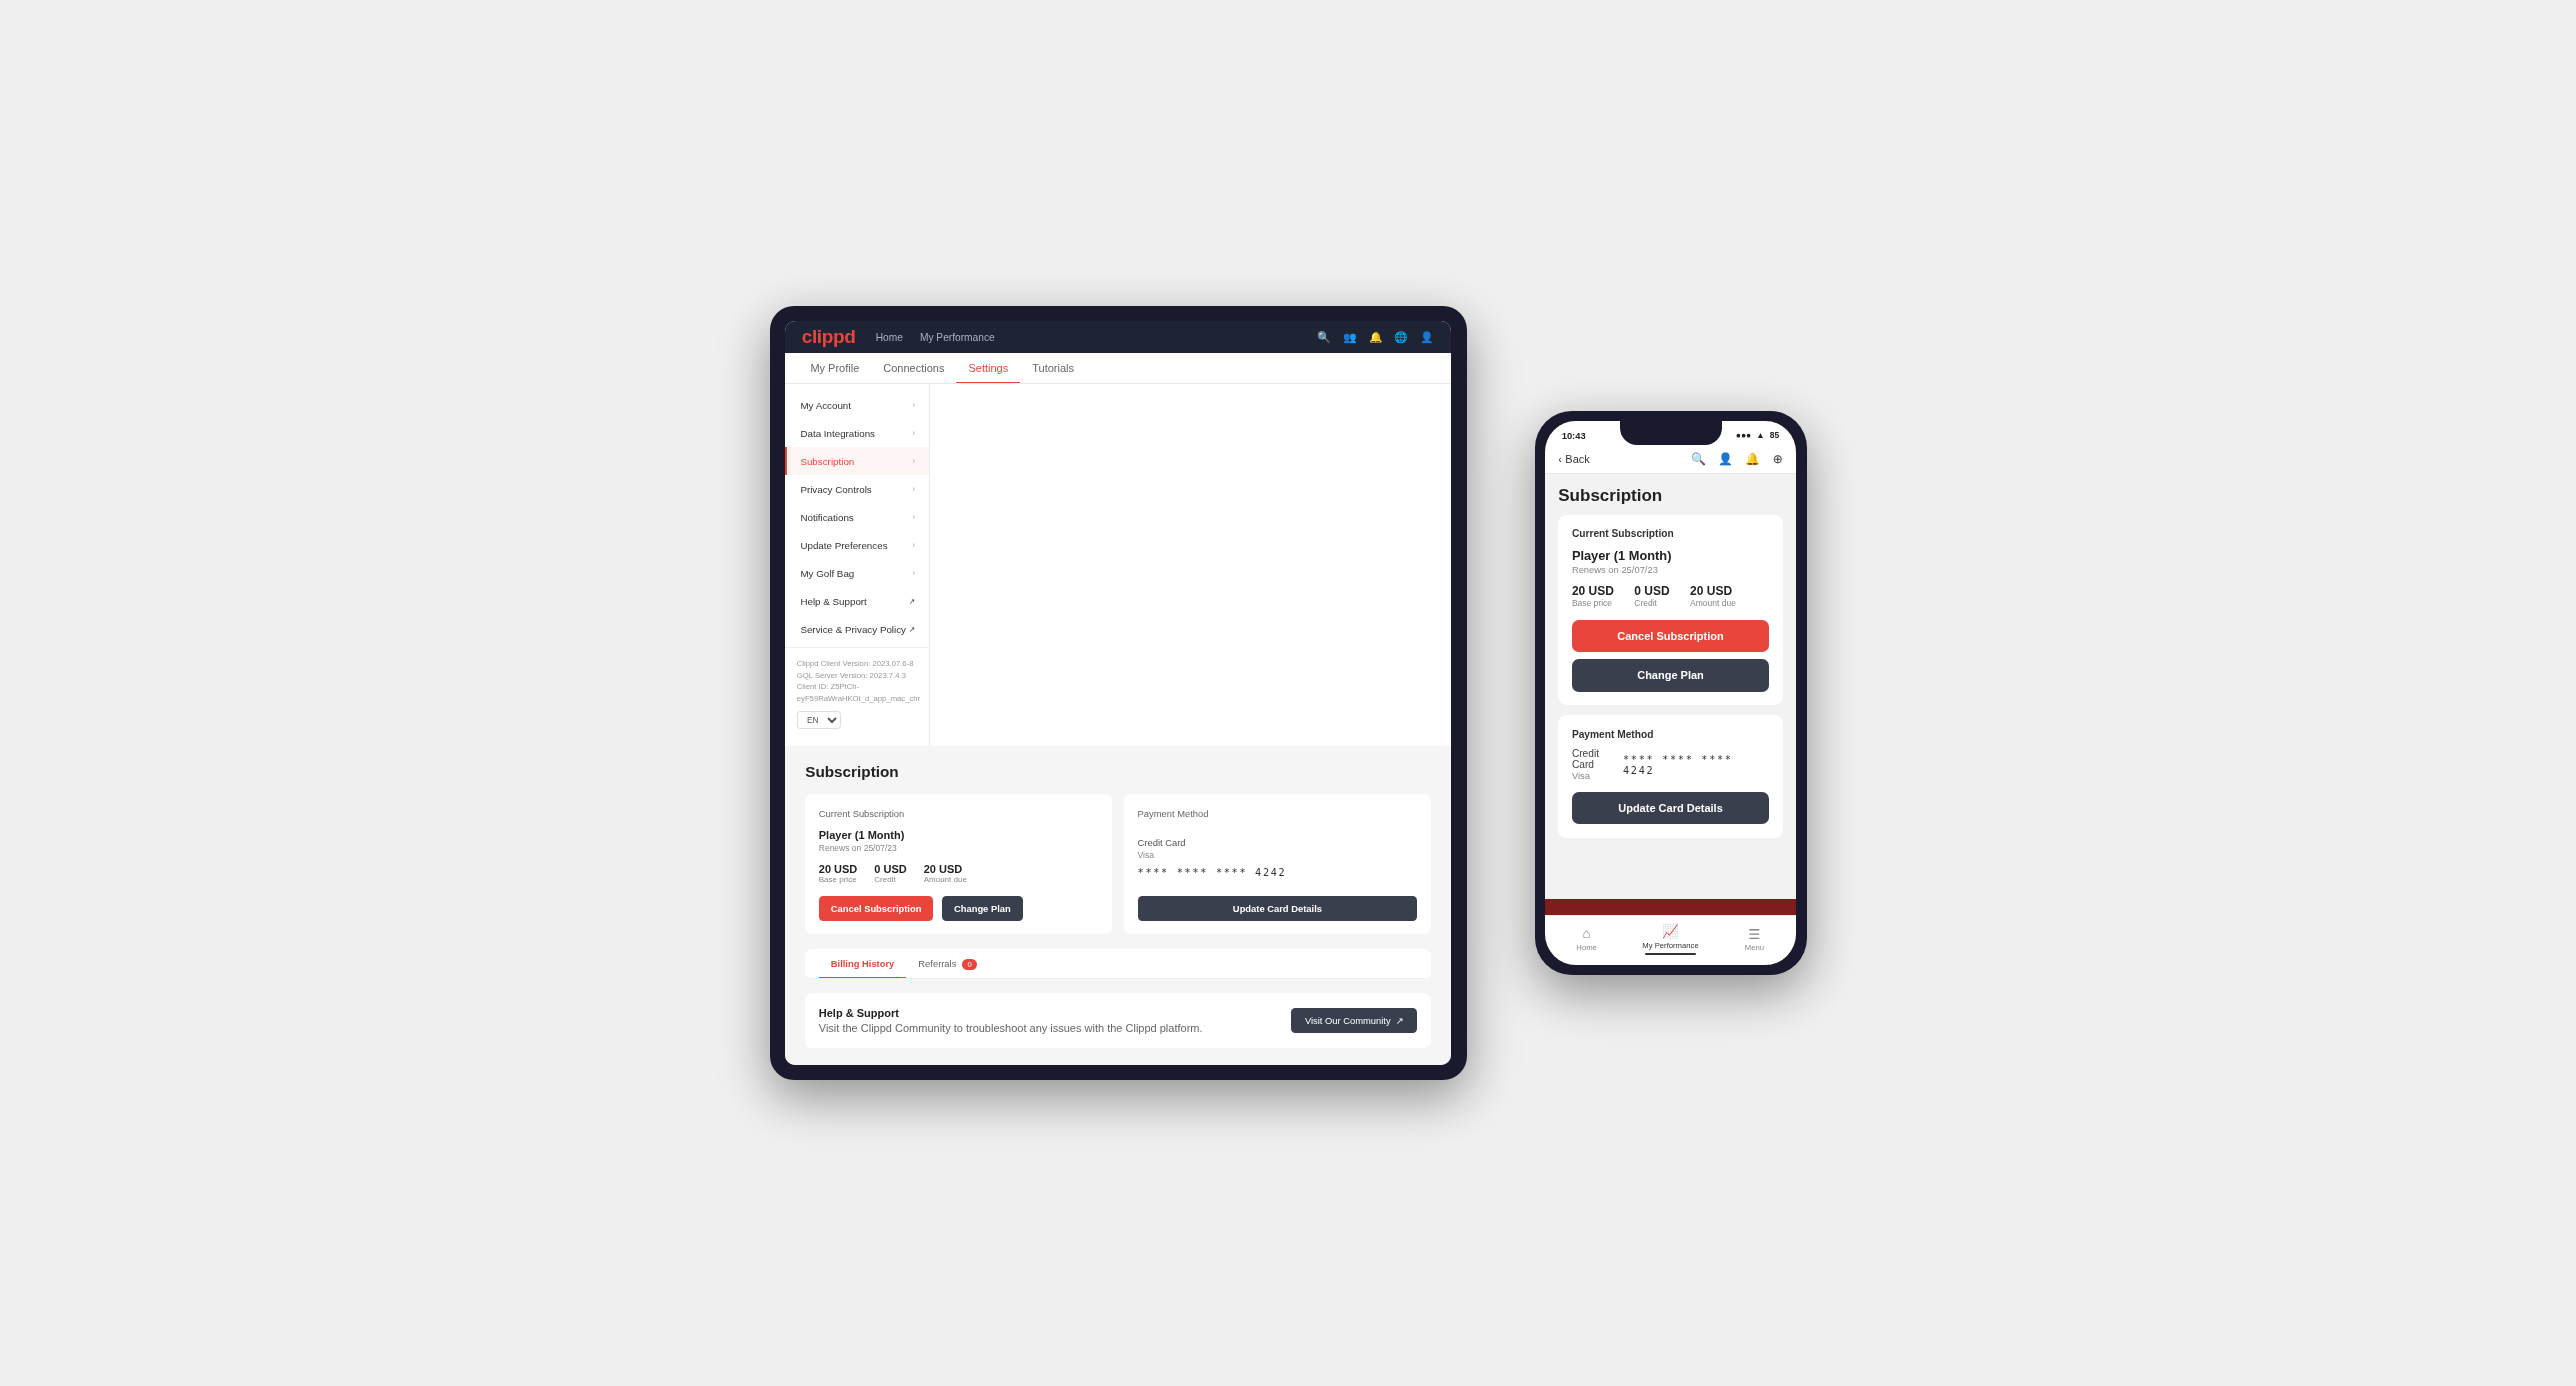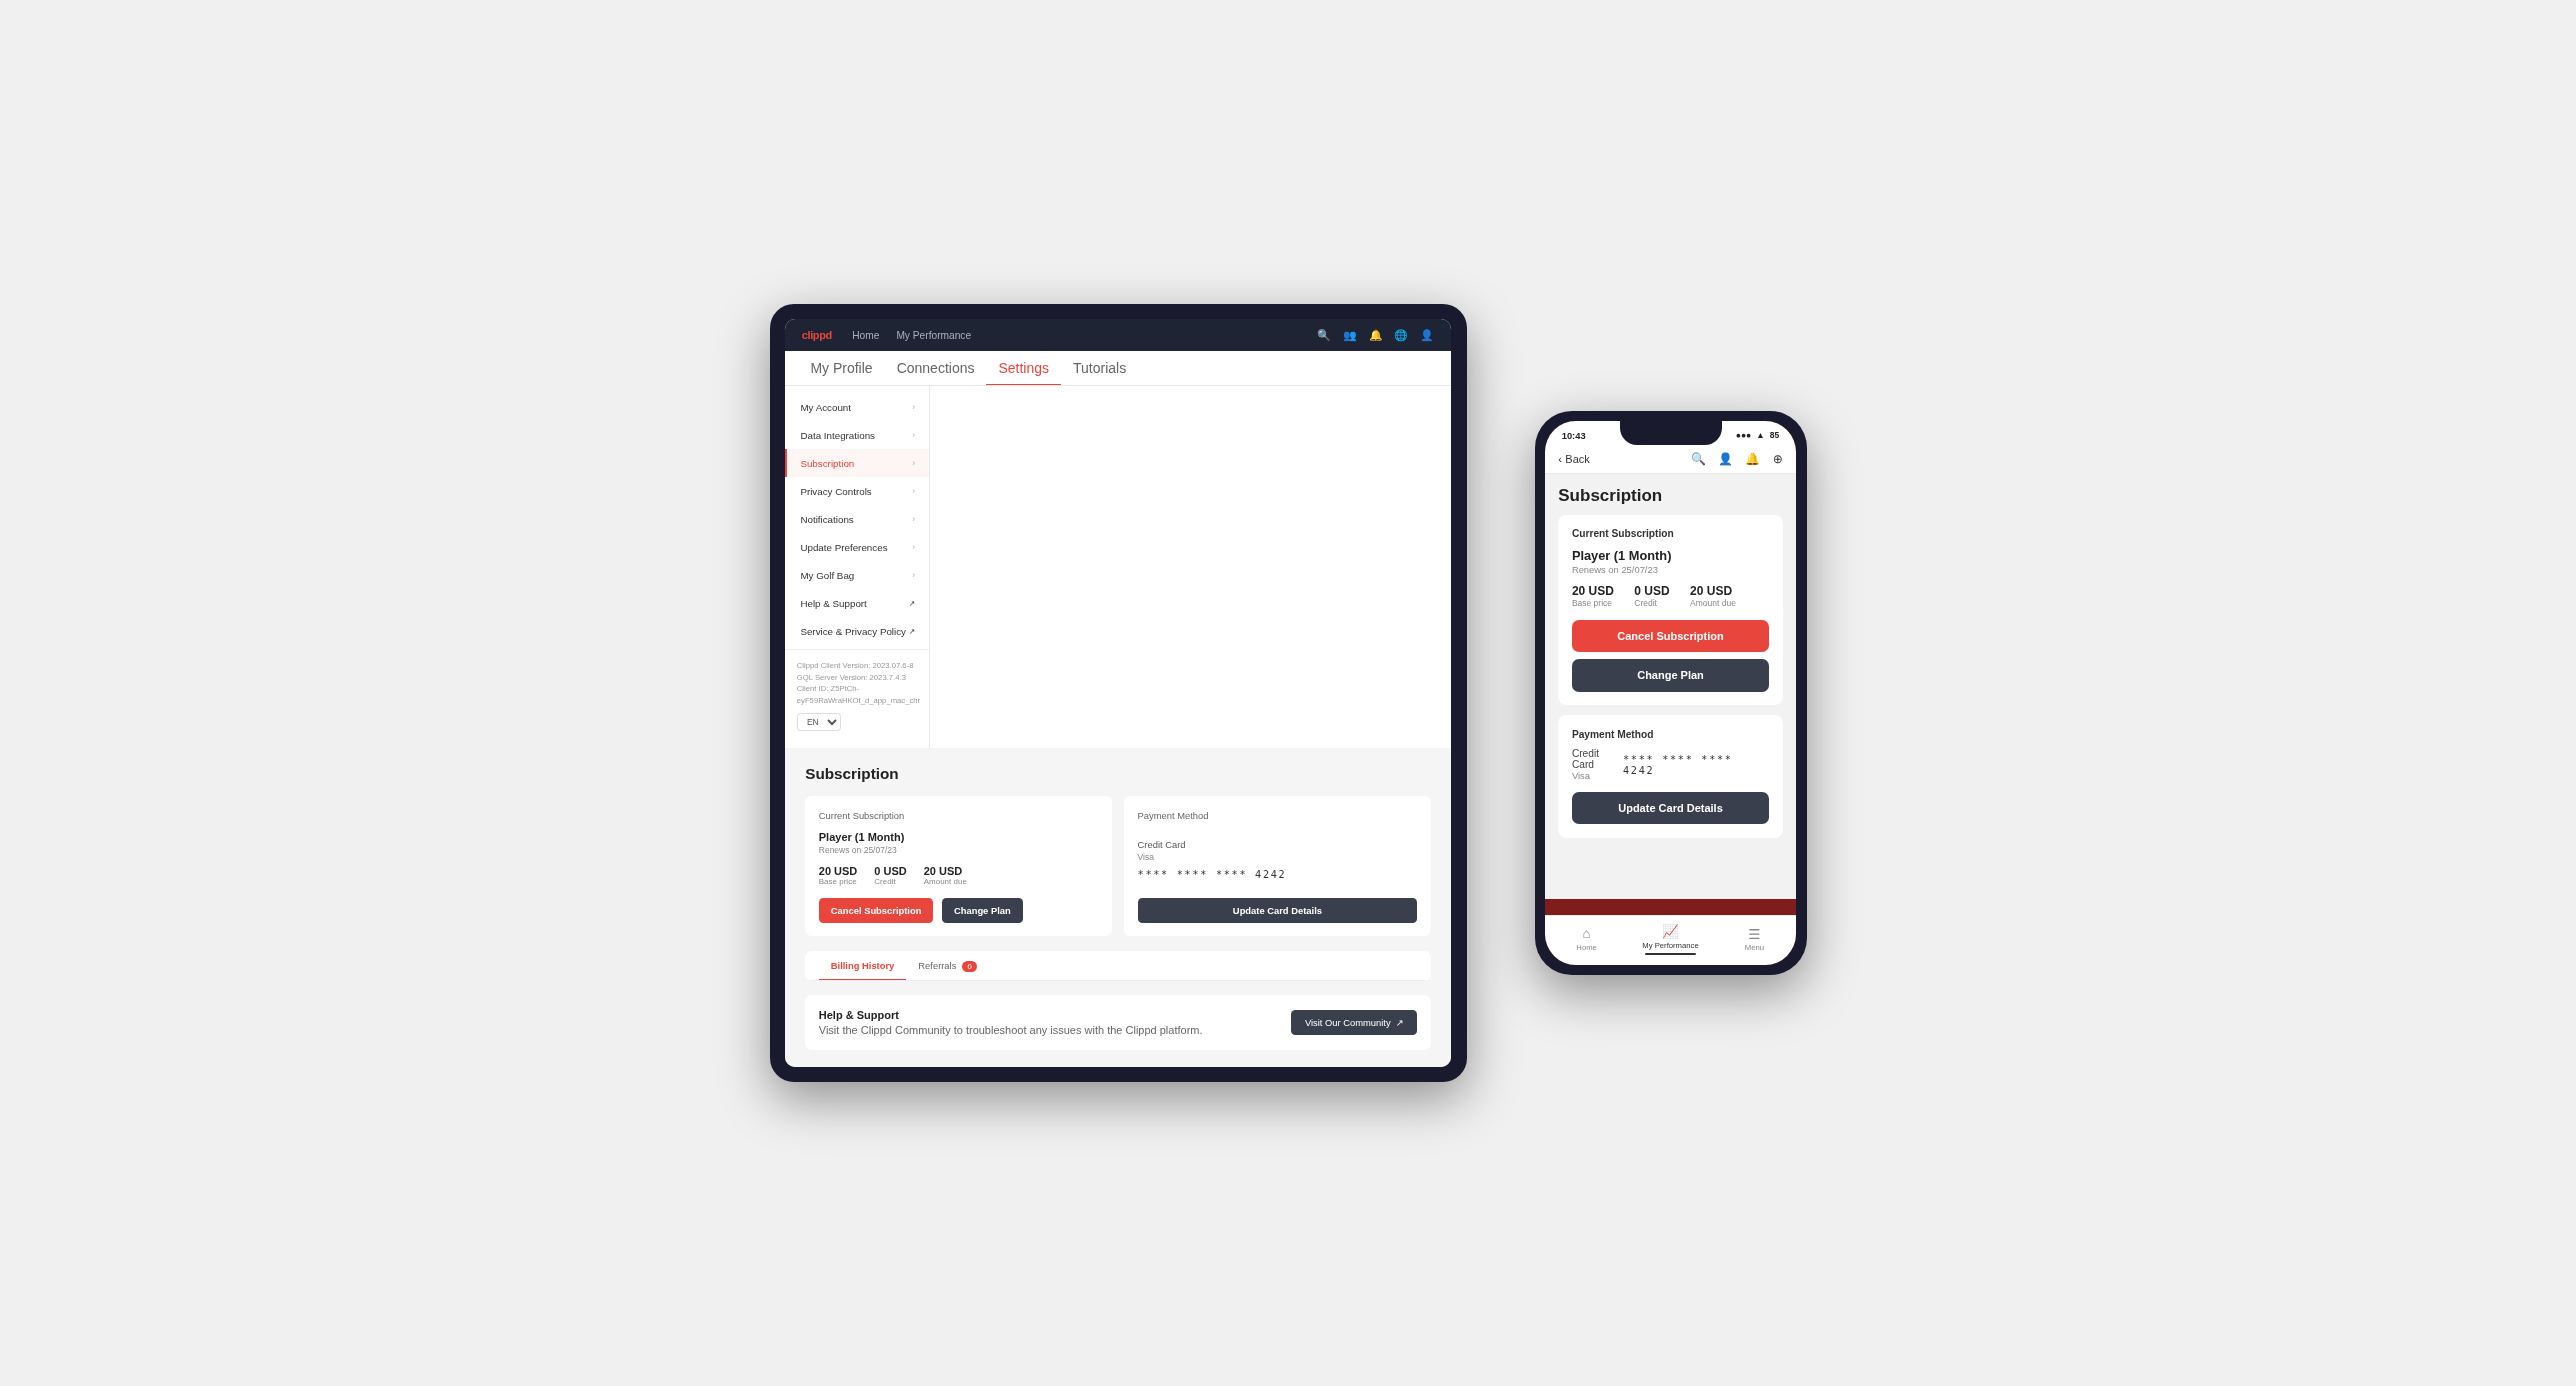--- a/index.html
+++ b/index.html
@@ -33,21 +33,21 @@
       background: #1e2433;
       display: flex;
       align-items: center;
       padding: 0 17px;
       height: 32px;
       gap: 20.4px;
     }
     .tablet-logo {
       color: #e8453c;
       font-weight: 800;
-      font-size: 11px;
+      font-size: 19px;
       letter-spacing: -0.4px;
     }
     .tablet-nav-items {
       display: flex;
       gap: 17px;
     }
     .tablet-nav-item {
       color: #aab0c0;
       font-size: 10.2px;
       cursor: pointer;
@@ -65,21 +65,21 @@
     }
     .tablet-tabs {
       background: #fff;
       border-bottom: 0.9px solid #e8e8e8;
       display: flex;
       gap: 0;
       padding: 0 13.6px;
     }
     .tablet-tab {
       padding: 8.5px 12px;
-      font-size: 14px;
+      font-size: 11px;
       color: #666;
       cursor: pointer;
       border-bottom: 1.7px solid transparent;
     }
     .tablet-tab.active {
       color: #e8453c;
       border-bottom: 1.7px solid #e8453c;
     }
     .tablet-content {
       display: flex;

